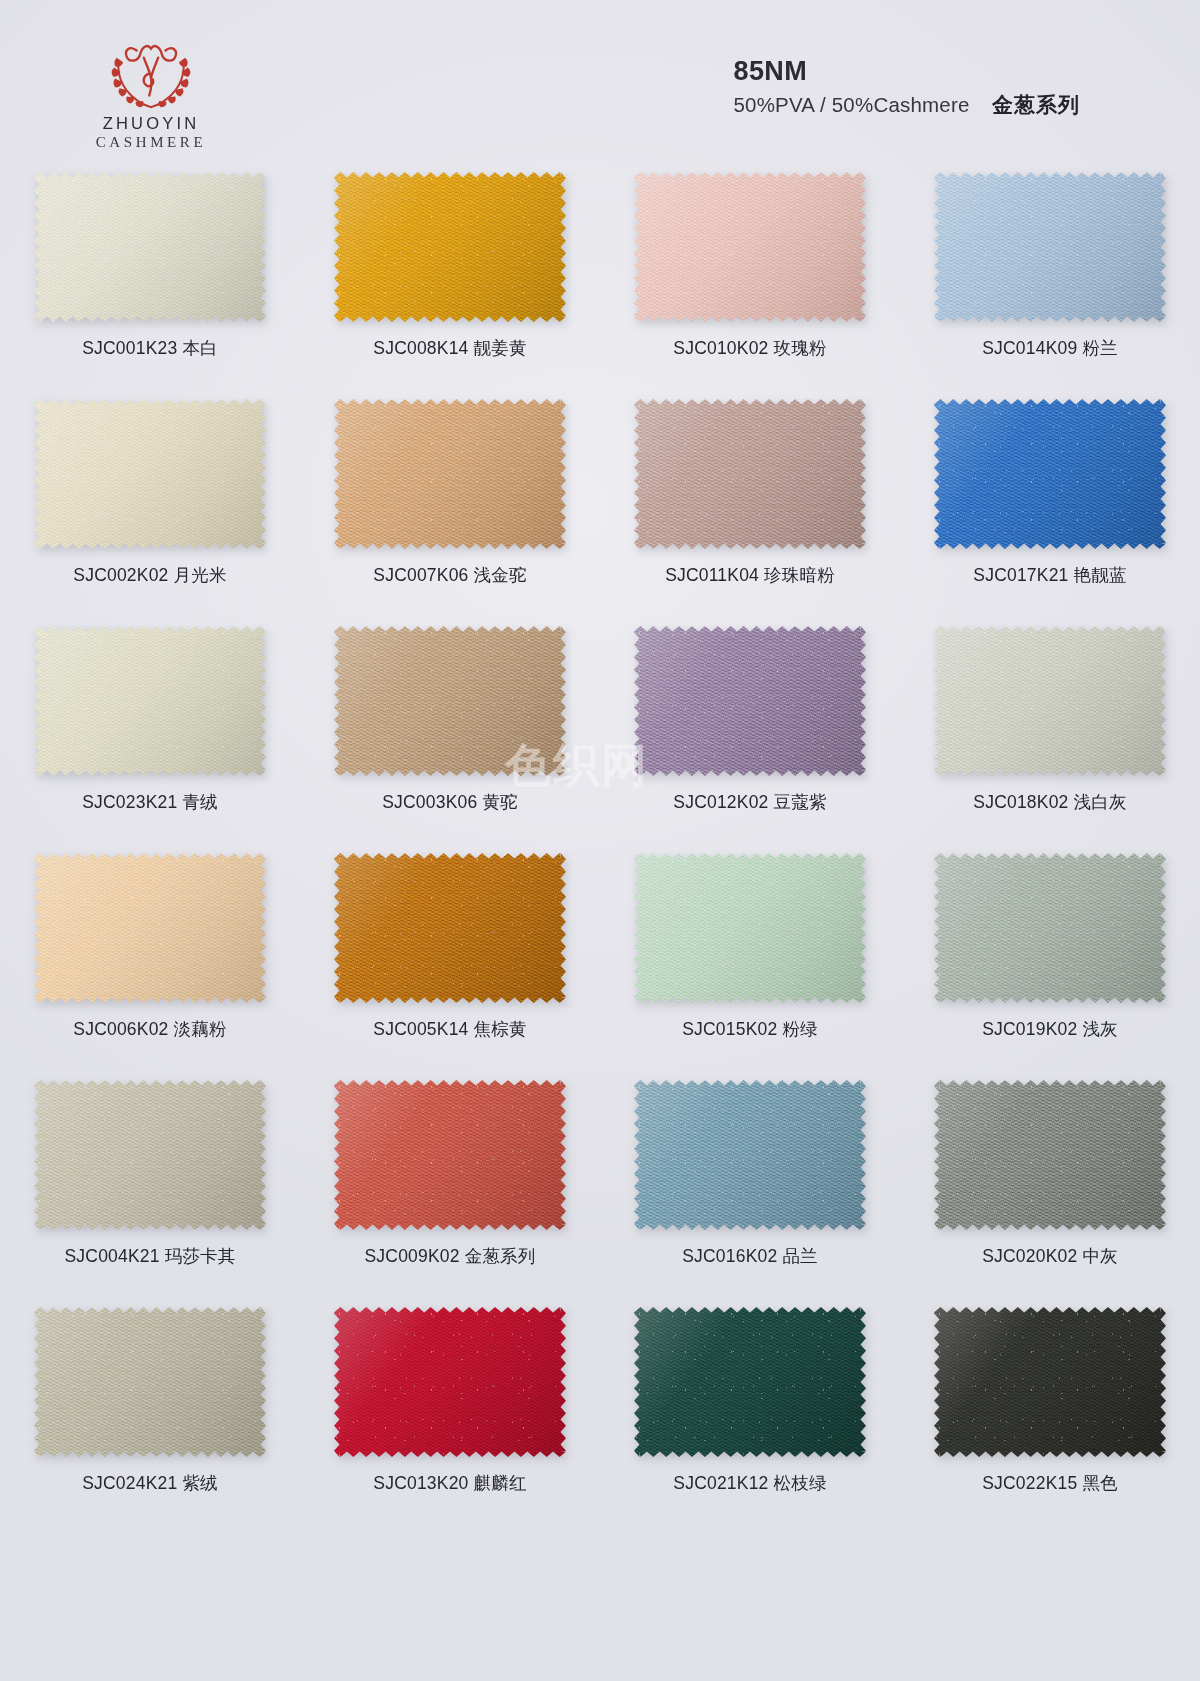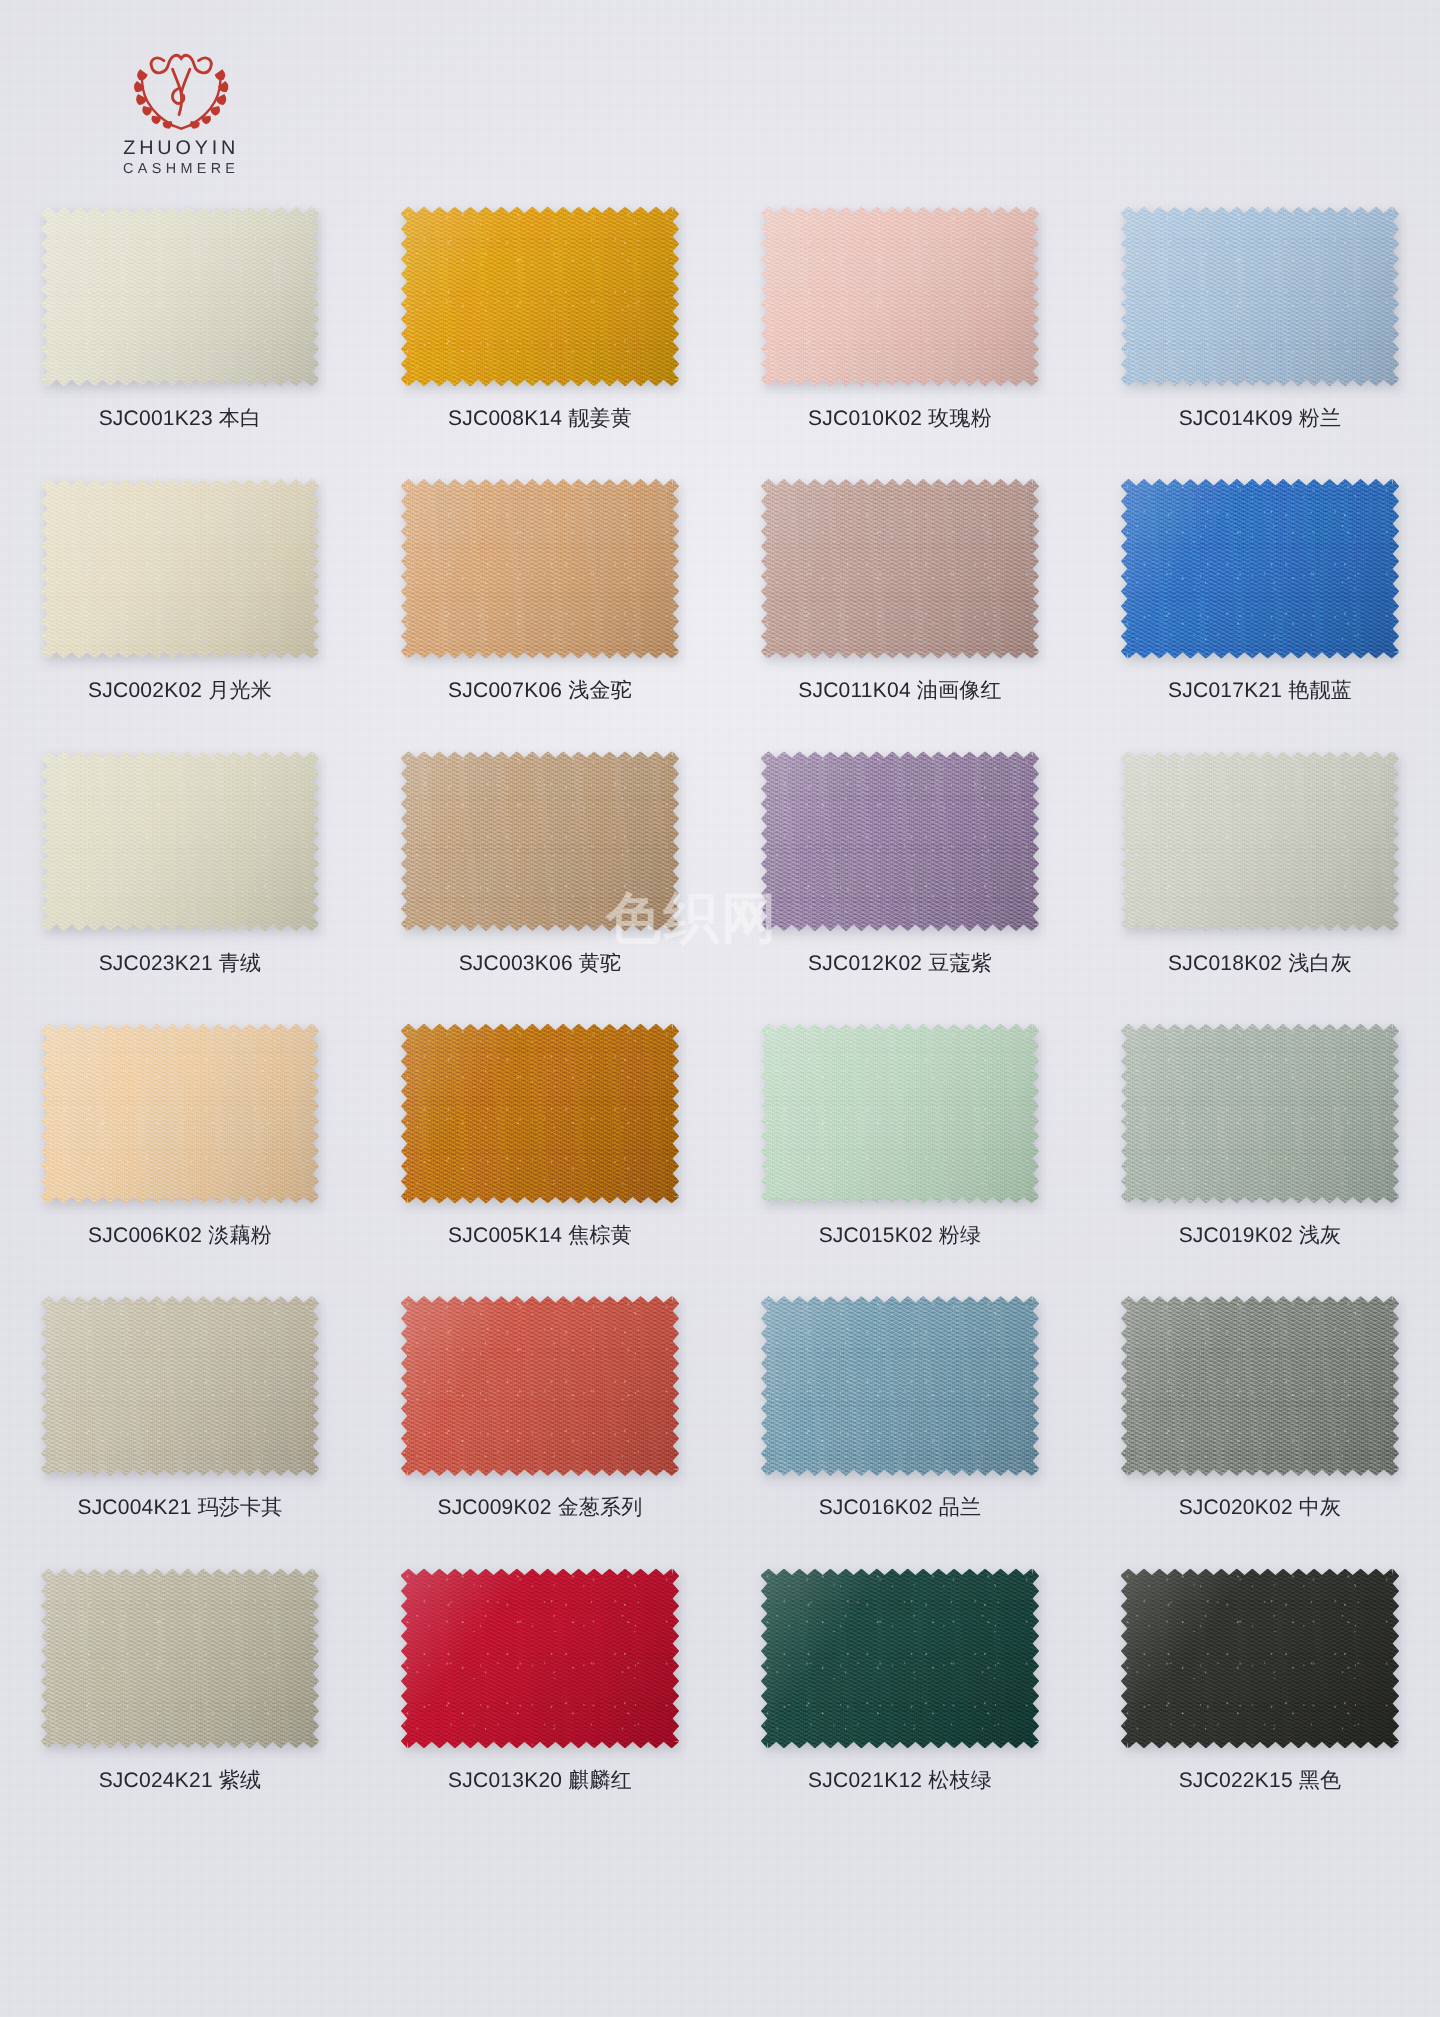--- a/index.html
+++ b/index.html
@@ -32,22 +32,22 @@
     position:absolute; left:0; top:0; width:1200px; height:160px;
   }
   .brand { position:absolute; left:56px; top:34px; width:190px; text-align:center; }
   .brand-mark { width:108px; height:78px; margin:0 auto; display:block; }
   .brand-name {
     font-family:Liberation Sans, sans-serif;
     font-size:16.5px; letter-spacing:3.2px; color:#2d2d3a;
     margin-top:2px; line-height:1.15;
   }
   .brand-sub {
-    font-family:Liberation Sans, sans-serif;
-    font-size:12px; letter-spacing:3.6px; color:#3a3a47;
+    font-family:Liberation Serif, serif;
+    font-size:15px; letter-spacing:3.6px; color:#3a3a47;
     line-height:1.3;
     text-align:center;
   }
 
   .spec { position:absolute; right:120px; top:56px; text-align:left; }
   .spec-title {
     font-size:27px; font-weight:bold; color:#2b2b33;
     letter-spacing:.4px; line-height:1.15;
   }
   .spec-line { margin-top:4px; white-space:nowrap; }
@@ -168,20 +168,27 @@
         <g stroke="#c0392f" stroke-width="2.2" fill="none" stroke-linecap="round">
           <path d="M24 30 C22 48, 30 66, 52 78"></path>
           <path d="M96 30 C98 48, 90 66, 68 78"></path>
           <path d="M52 78 L60 81 L68 78"></path>
         </g>
       </svg>
       <div class="brand-name">ZHUOYIN</div>
       <div class="brand-sub">CASHMERE</div>
     </div>
 
+    <div class="spec">
+      <div class="spec-title">85NM</div>
+      <div class="spec-line">
+        <span class="spec-comp">50%PVA / 50%Cashmere</span>
+        <span class="spec-series">金葱系列</span>
+      </div>
+    </div>
 
   </header>
 
   <div id="grid">
       <div class="cell">
         <div class="swatch-wrap">
           <div class="swatch" style="clip-path: polygon(0px 5.5px, 6.4px 0px, 12.9px 5.5px, 19.3px 0px, 25.8px 5.5px, 32.2px 0px, 38.7px 5.5px, 45.1px 0px, 51.6px 5.5px, 58px 0px, 64.4px 5.5px, 70.9px 0px, 77.3px 5.5px, 83.8px 0px, 90.2px 5.5px, 96.7px 0px, 103.1px 5.5px, 109.6px 0px, 116px 5.5px, 122.4px 0px, 128.9px 5.5px, 135.3px 0px, 141.8px 5.5px, 148.2px 0px, 154.7px 5.5px, 161.1px 0px, 167.6px 5.5px, 174px 0px, 180.4px 5.5px, 186.9px 0px, 193.3px 5.5px, 199.8px 0px, 206.2px 5.5px, 212.7px 0px, 219.1px 5.5px, 225.6px 0px, 226.5px 5.5px, 226.5px 0px, 232px 6.3px, 226.5px 12.5px, 232px 18.8px, 226.5px 25px, 232px 31.3px, 226.5px 37.5px, 232px 43.8px, 226.5px 50px, 232px 56.3px, 226.5px 62.5px, 232px 68.8px, 226.5px 75px, 232px 81.3px, 226.5px 87.5px, 232px 93.8px, 226.5px 100px, 232px 106.3px, 226.5px 112.5px, 232px 118.8px, 226.5px 125px, 232px 131.3px, 226.5px 137.5px, 232px 143.8px, 226.5px 144.5px, 232px 144.5px, 225.6px 150px, 219.1px 144.5px, 212.7px 150px, 206.2px 144.5px, 199.8px 150px, 193.3px 144.5px, 186.9px 150px, 180.4px 144.5px, 174px 150px, 167.6px 144.5px, 161.1px 150px, 154.7px 144.5px, 148.2px 150px, 141.8px 144.5px, 135.3px 150px, 128.9px 144.5px, 122.4px 150px, 116px 144.5px, 109.6px 150px, 103.1px 144.5px, 96.7px 150px, 90.2px 144.5px, 83.8px 150px, 77.3px 144.5px, 70.9px 150px, 64.4px 144.5px, 58px 150px, 51.6px 144.5px, 45.1px 150px, 38.7px 144.5px, 32.2px 150px, 25.8px 144.5px, 19.3px 150px, 12.9px 144.5px, 6.4px 150px, 5.5px 144.5px, 5.5px 150px, 0px 143.8px, 5.5px 137.5px, 0px 131.3px, 5.5px 125px, 0px 118.8px, 5.5px 112.5px, 0px 106.3px, 5.5px 100px, 0px 93.8px, 5.5px 87.5px, 0px 81.3px, 5.5px 75px, 0px 68.8px, 5.5px 62.5px, 0px 56.3px, 5.5px 50px, 0px 43.8px, 5.5px 37.5px, 0px 31.3px, 5.5px 25px, 0px 18.8px, 5.5px 12.5px, 0px 6.3px); background: linear-gradient(135deg, rgb(229, 227, 210) 0%, rgb(229, 227, 210) 45%, rgb(217, 215, 196) 100%);">
             <div class="knit"></div>
             <div class="sparkle"></div>
             <div class="shade"></div>
@@ -240,21 +247,21 @@
         <div class="label"><span>SJC007K06</span><span class="cn">浅金驼</span></div>
       </div>
       <div class="cell">
         <div class="swatch-wrap">
           <div class="swatch" style="clip-path: polygon(0px 5.5px, 6.4px 0px, 12.9px 5.5px, 19.3px 0px, 25.8px 5.5px, 32.2px 0px, 38.7px 5.5px, 45.1px 0px, 51.6px 5.5px, 58px 0px, 64.4px 5.5px, 70.9px 0px, 77.3px 5.5px, 83.8px 0px, 90.2px 5.5px, 96.7px 0px, 103.1px 5.5px, 109.6px 0px, 116px 5.5px, 122.4px 0px, 128.9px 5.5px, 135.3px 0px, 141.8px 5.5px, 148.2px 0px, 154.7px 5.5px, 161.1px 0px, 167.6px 5.5px, 174px 0px, 180.4px 5.5px, 186.9px 0px, 193.3px 5.5px, 199.8px 0px, 206.2px 5.5px, 212.7px 0px, 219.1px 5.5px, 225.6px 0px, 226.5px 5.5px, 226.5px 0px, 232px 6.3px, 226.5px 12.5px, 232px 18.8px, 226.5px 25px, 232px 31.3px, 226.5px 37.5px, 232px 43.8px, 226.5px 50px, 232px 56.3px, 226.5px 62.5px, 232px 68.8px, 226.5px 75px, 232px 81.3px, 226.5px 87.5px, 232px 93.8px, 226.5px 100px, 232px 106.3px, 226.5px 112.5px, 232px 118.8px, 226.5px 125px, 232px 131.3px, 226.5px 137.5px, 232px 143.8px, 226.5px 144.5px, 232px 144.5px, 225.6px 150px, 219.1px 144.5px, 212.7px 150px, 206.2px 144.5px, 199.8px 150px, 193.3px 144.5px, 186.9px 150px, 180.4px 144.5px, 174px 150px, 167.6px 144.5px, 161.1px 150px, 154.7px 144.5px, 148.2px 150px, 141.8px 144.5px, 135.3px 150px, 128.9px 144.5px, 122.4px 150px, 116px 144.5px, 109.6px 150px, 103.1px 144.5px, 96.7px 150px, 90.2px 144.5px, 83.8px 150px, 77.3px 144.5px, 70.9px 150px, 64.4px 144.5px, 58px 150px, 51.6px 144.5px, 45.1px 150px, 38.7px 144.5px, 32.2px 150px, 25.8px 144.5px, 19.3px 150px, 12.9px 144.5px, 6.4px 150px, 5.5px 144.5px, 5.5px 150px, 0px 143.8px, 5.5px 137.5px, 0px 131.3px, 5.5px 125px, 0px 118.8px, 5.5px 112.5px, 0px 106.3px, 5.5px 100px, 0px 93.8px, 5.5px 87.5px, 0px 81.3px, 5.5px 75px, 0px 68.8px, 5.5px 62.5px, 0px 56.3px, 5.5px 50px, 0px 43.8px, 5.5px 37.5px, 0px 31.3px, 5.5px 25px, 0px 18.8px, 5.5px 12.5px, 0px 6.3px); background: linear-gradient(135deg, rgb(194, 164, 156) 0%, rgb(194, 164, 156) 45%, rgb(181, 150, 142) 100%);">
             <div class="knit"></div>
             <div class="sparkle"></div>
             <div class="shade"></div>
           </div>
         </div>
-        <div class="label"><span>SJC011K04</span><span class="cn">油画像红</span></div>
+        <div class="label"><span>SJC011K04</span><span class="cn">珍珠暗粉</span></div>
       </div>
       <div class="cell">
         <div class="swatch-wrap">
           <div class="swatch" style="clip-path: polygon(0px 5.5px, 6.4px 0px, 12.9px 5.5px, 19.3px 0px, 25.8px 5.5px, 32.2px 0px, 38.7px 5.5px, 45.1px 0px, 51.6px 5.5px, 58px 0px, 64.4px 5.5px, 70.9px 0px, 77.3px 5.5px, 83.8px 0px, 90.2px 5.5px, 96.7px 0px, 103.1px 5.5px, 109.6px 0px, 116px 5.5px, 122.4px 0px, 128.9px 5.5px, 135.3px 0px, 141.8px 5.5px, 148.2px 0px, 154.7px 5.5px, 161.1px 0px, 167.6px 5.5px, 174px 0px, 180.4px 5.5px, 186.9px 0px, 193.3px 5.5px, 199.8px 0px, 206.2px 5.5px, 212.7px 0px, 219.1px 5.5px, 225.6px 0px, 226.5px 5.5px, 226.5px 0px, 232px 6.3px, 226.5px 12.5px, 232px 18.8px, 226.5px 25px, 232px 31.3px, 226.5px 37.5px, 232px 43.8px, 226.5px 50px, 232px 56.3px, 226.5px 62.5px, 232px 68.8px, 226.5px 75px, 232px 81.3px, 226.5px 87.5px, 232px 93.8px, 226.5px 100px, 232px 106.3px, 226.5px 112.5px, 232px 118.8px, 226.5px 125px, 232px 131.3px, 226.5px 137.5px, 232px 143.8px, 226.5px 144.5px, 232px 144.5px, 225.6px 150px, 219.1px 144.5px, 212.7px 150px, 206.2px 144.5px, 199.8px 150px, 193.3px 144.5px, 186.9px 150px, 180.4px 144.5px, 174px 150px, 167.6px 144.5px, 161.1px 150px, 154.7px 144.5px, 148.2px 150px, 141.8px 144.5px, 135.3px 150px, 128.9px 144.5px, 122.4px 150px, 116px 144.5px, 109.6px 150px, 103.1px 144.5px, 96.7px 150px, 90.2px 144.5px, 83.8px 150px, 77.3px 144.5px, 70.9px 150px, 64.4px 144.5px, 58px 150px, 51.6px 144.5px, 45.1px 150px, 38.7px 144.5px, 32.2px 150px, 25.8px 144.5px, 19.3px 150px, 12.9px 144.5px, 6.4px 150px, 5.5px 144.5px, 5.5px 150px, 0px 143.8px, 5.5px 137.5px, 0px 131.3px, 5.5px 125px, 0px 118.8px, 5.5px 112.5px, 0px 106.3px, 5.5px 100px, 0px 93.8px, 5.5px 87.5px, 0px 81.3px, 5.5px 75px, 0px 68.8px, 5.5px 62.5px, 0px 56.3px, 5.5px 50px, 0px 43.8px, 5.5px 37.5px, 0px 31.3px, 5.5px 25px, 0px 18.8px, 5.5px 12.5px, 0px 6.3px); background: linear-gradient(135deg, rgb(52, 115, 196) 0%, rgb(52, 115, 196) 45%, rgb(42, 102, 180) 100%);">
             <div class="knit"></div>
             <div class="sparkle"></div>
             <div class="shade"></div>
           </div>
         </div>
         <div class="label"><span>SJC017K21</span><span class="cn">艳靓蓝</span></div>

